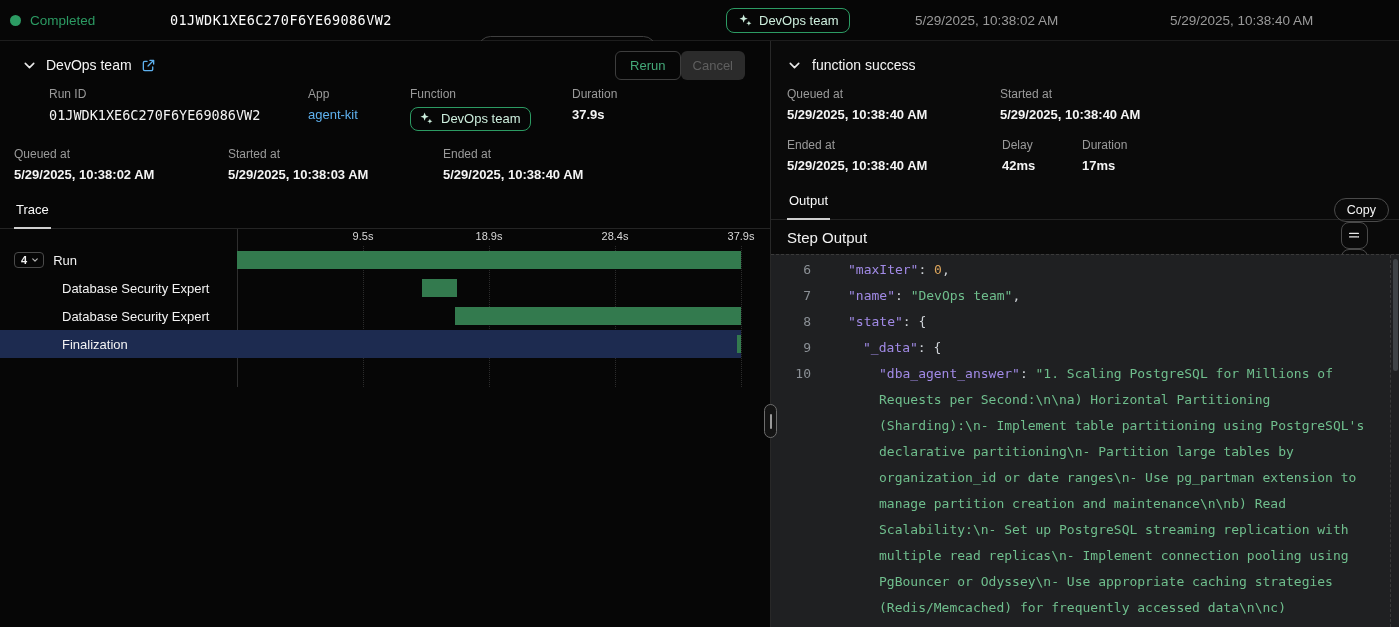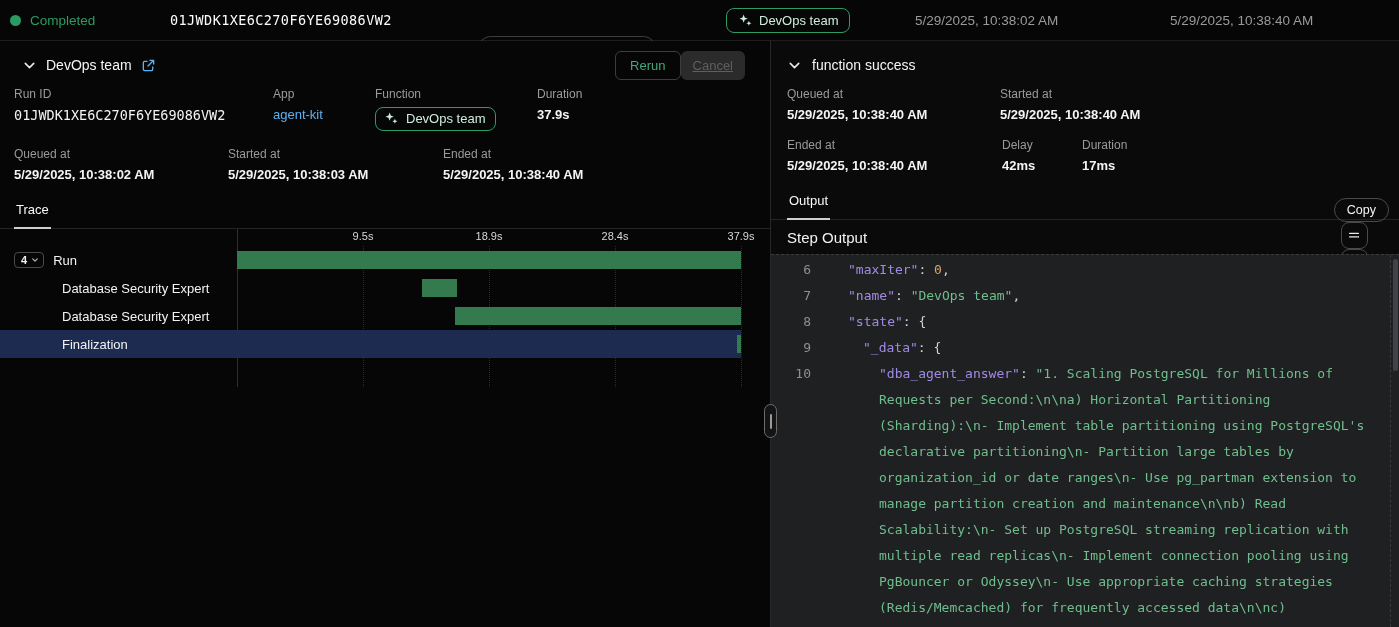--- a/index.html
+++ b/index.html
@@ -25,29 +25,29 @@
   .left-panel { width:771px; flex:none; position:relative; border-right:1px solid #282828; background:#060606; }
   .right-panel { flex:1; display:flex; flex-direction:column; position:relative; background:#0a0a0a; }
 
   
   .lp-header { display:flex; align-items:center; height:38px; padding:10px 25px 0 22px; gap:9px; }
   .panel-title { font-size:14px; font-weight:500; color:#f5f5f5; }
   .hdr-buttons { margin-left:auto; display:flex; gap:0; }
   .btn-rerun { border:1px solid #3d3d3d; background:transparent; border-radius:6px; padding:6px 14px;
     color:#44a878; font-size:13px; font-weight:500; font-family:inherit; cursor:pointer; }
   .btn-cancel { border:none; background:#2b2b2b; border-radius:6px; padding:6px 12px;
-    color:#5f5f5f; font-size:13px; font-weight:500; font-family:inherit;text-decoration:underline; }
+    color:#5f5f5f; font-size:13px; font-weight:500; font-family:inherit; }
 
   .field-label { font-size:12px; color:#9a9a9a; margin-bottom:6px; }
   .field-value { font-size:13px; font-weight:600; color:#f4f4f4; }
   .mono-val { font-family:"DejaVu Sans Mono", monospace; font-size:13.5px; font-weight:500; }
   .app-link { color:#5eb1ef; font-weight:500; }
 
   .lp-grid1 { display:flex; padding-left:14px; margin-top:8px; align-items:flex-start; }
-  .lp-grid1 .c1 { width:259px; } .lp-grid1 .c2 { width:102px; } .lp-grid1 .c3 { width:162px; }
+  .lp-grid1 .c1 { width:259px;margin-left:35px; } .lp-grid1 .c2 { width:102px; } .lp-grid1 .c3 { width:162px; }
   .lp-grid2 { display:flex; padding-left:14px; margin-top:16px; }
   .lp-grid2 .c1 { width:214px; } .lp-grid2 .c2 { width:215px; }
 
   .fn-badge { display:inline-flex; align-items:center; gap:7px; border:1px solid #2c9b63; border-radius:8px;
     padding:3px 10px 4px 8px; color:#cdeedd; font-size:13px; font-weight:500; }
 
   .tabs-row { padding-left:14px; margin-top:18px; border-bottom:1px solid #242424; }
   .tab { display:inline-block; padding:0 2px 10px; font-size:13px; font-weight:500; color:#fafafa;
     border-bottom:2px solid #cfcfcf; margin-bottom:-1px; cursor:pointer; }
 

